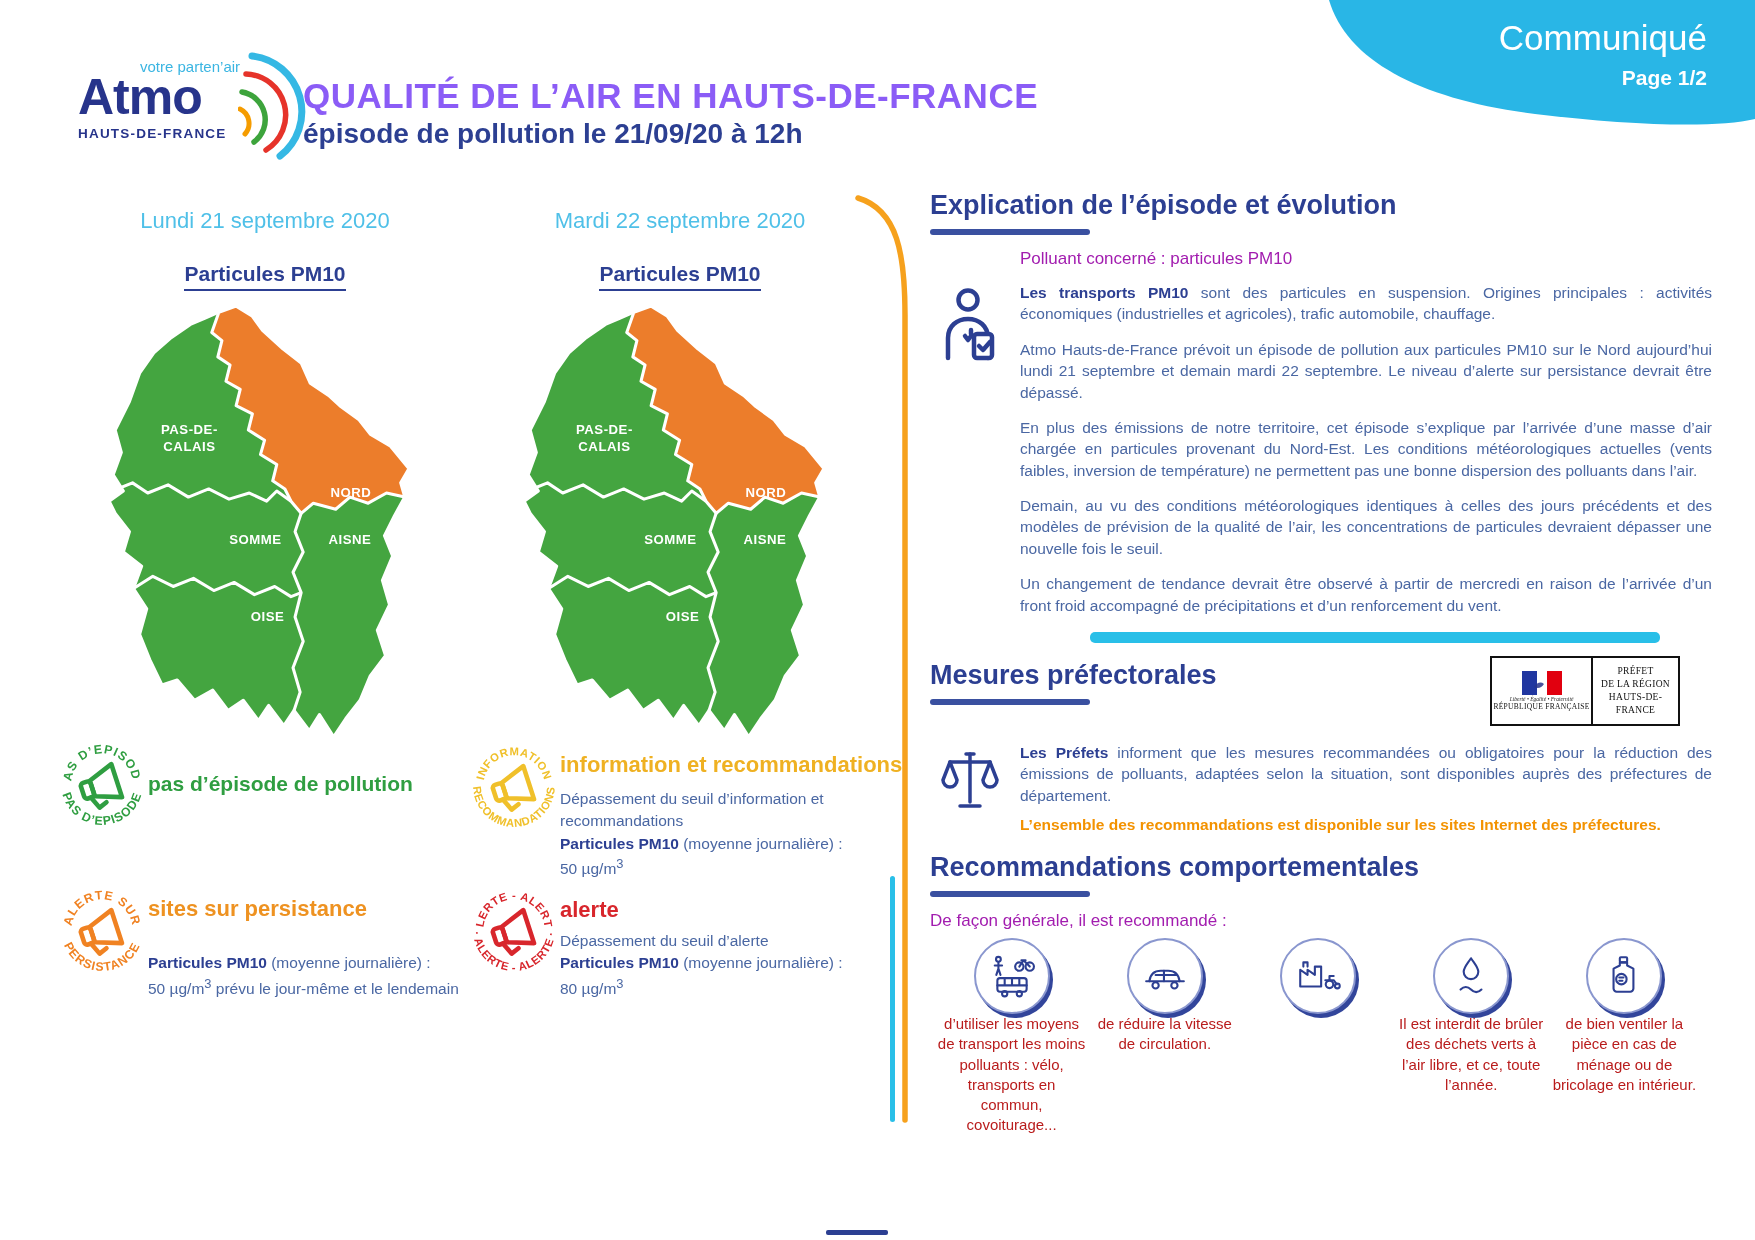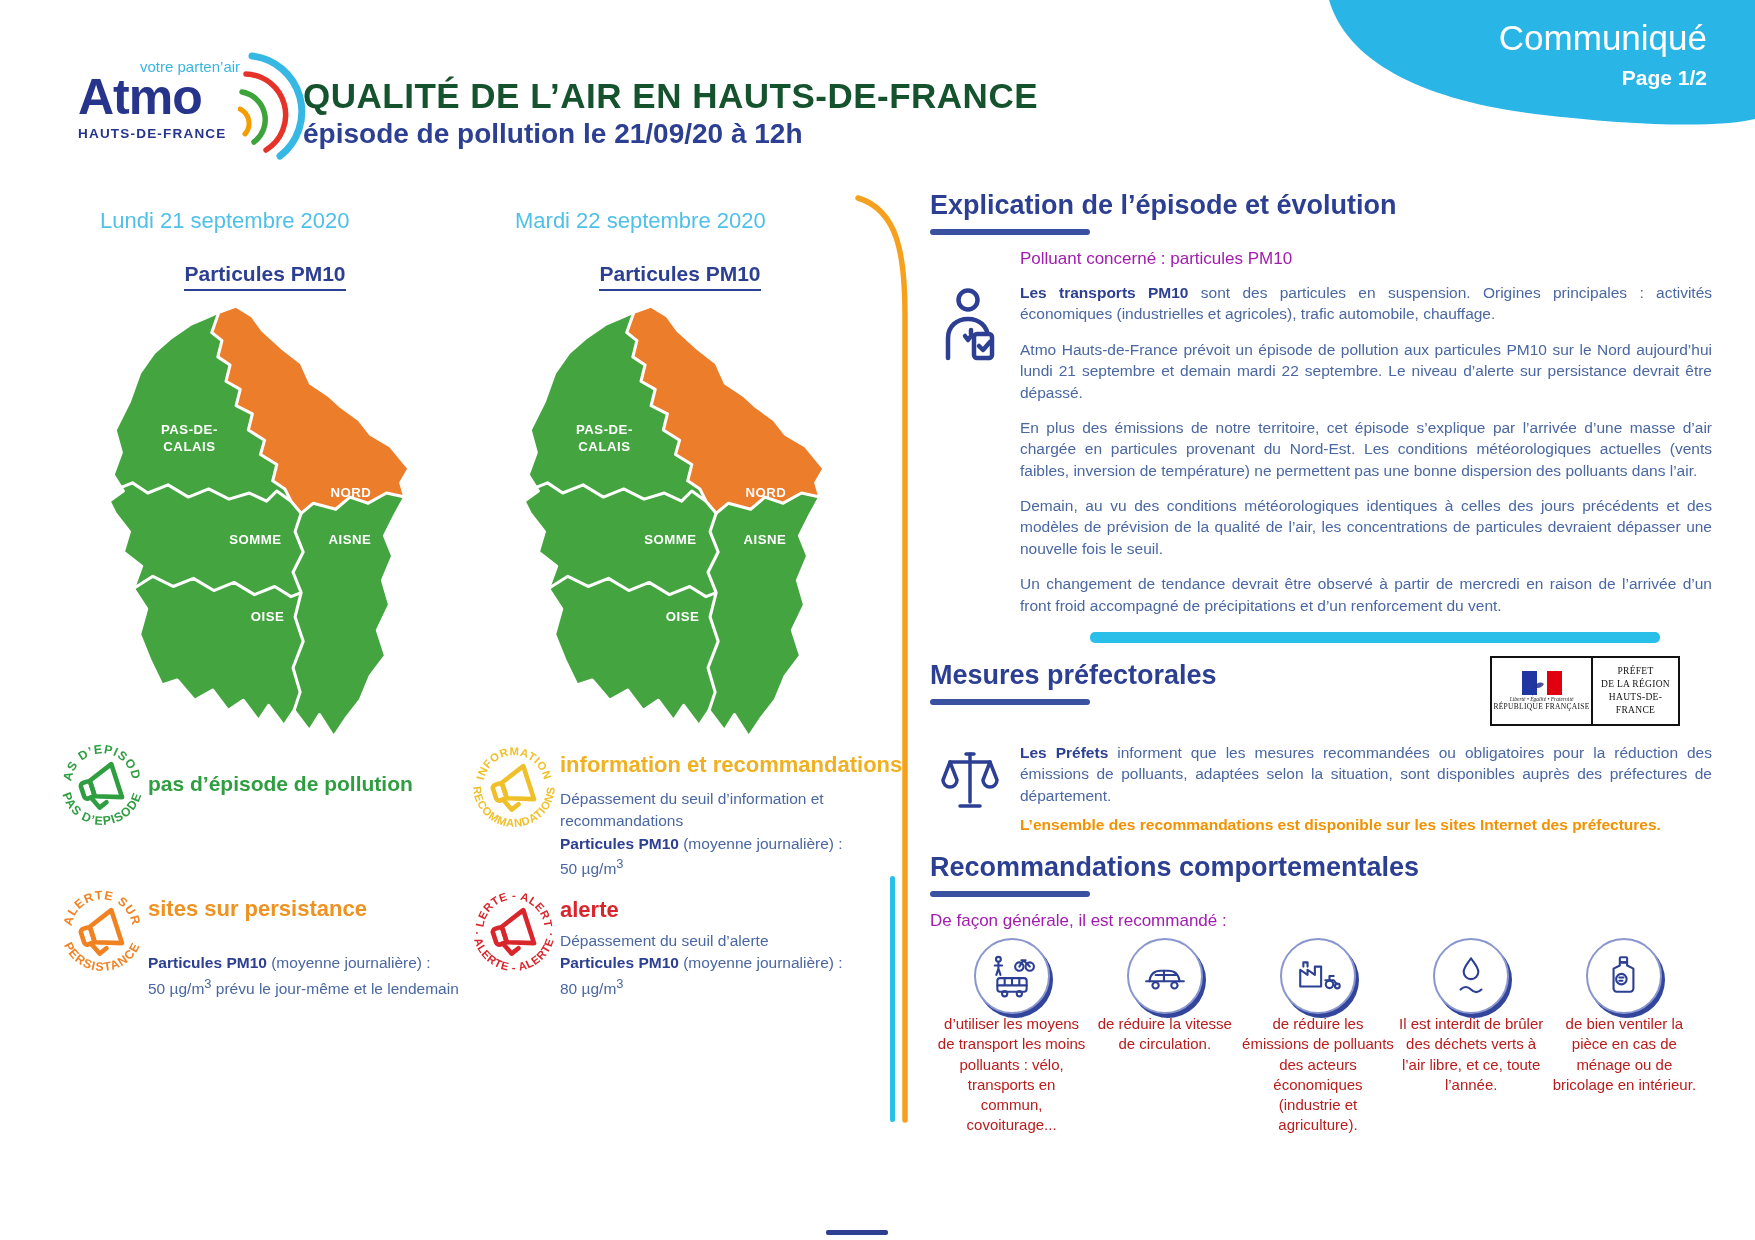--- a/index.html
+++ b/index.html
@@ -6,27 +6,27 @@
   .canvas {
     position:relative; width:1755px; height:1240px; background:#ffffff;
     font-family:"Liberation Sans", sans-serif; overflow:hidden; margin:0 auto;
   }
   .abs { position:absolute; }
 
   
   .logo-tagline { font-size:15px; font-weight:normal; color:#3ab5e2; }
   .logo-brand   { font-size:50px; font-weight:bold; color:#27348b; line-height:0.9; letter-spacing:-1px; }
   .logo-region  { font-size:13.5px; font-weight:bold; color:#27348b; letter-spacing:1.2px; }
-  .doc-title    { font-size:35px; font-weight:bold; color:#14532d; letter-spacing:0.5px; }
+  .doc-title    { font-size:35px; font-weight:bold; color:#8b5cf6; letter-spacing:0.5px; }
   .doc-subtitle { font-size:28px; font-weight:bold; color:#2c3f92; }
   .blob-title { font-size:35px; font-weight:normal; color:#fff; text-align:right; }
   .blob-page  { font-size:21px; font-weight:bold; color:#fff; text-align:right; }
 
   
-  .col-date { font-size:22px; color:#4fc0e8; }
+  .col-date { font-size:22px; color:#4fc0e8; text-align:center; }
   .col-pm   { font-size:21px; font-weight:bold; color:#2c3f92; text-align:center; }
   .col-pm span { border-bottom:2.5px solid #2c3f92; padding-bottom:4px; }
   .map-label { font:bold 13px "Liberation Sans",sans-serif; fill:#ffffff; letter-spacing:0.5px; text-anchor:middle; }
 
   
   .stamp { width:92px; height:92px; }
   .stamp text { font:bold 12px "Liberation Sans",sans-serif; letter-spacing:1px; }
   .stamp .small-arc { font-size:11px; letter-spacing:0.6px; }
   .stamp-green  { color:#2f9e41; }
   .stamp-orange { color:#f08222; }
@@ -276,21 +276,20 @@
     <div class="reco-item">
       <div class="reco-circle">
         <svg width="46" height="46" viewBox="0 0 44 44" class="line-icon">
           <path d="M5,32 V16 l7,5 v-5 l7,5 V13 h6 v19 Z"></path>
           <path d="M8,13 v-4 h4 v4"></path>
           <circle cx="33" cy="30" r="3.6"></circle>
             <circle cx="40.5" cy="31.5" r="2.3"></circle>
           <path d="M29,26 h8 l3,4 M33,26 v-4 h4"></path>
         </svg>
       </div>
-      <div class="reco-caption">de réduire les émissions de polluants des acteurs économiques (industrie et agriculture).</div>
     </div>
     <div class="reco-item">
       <div class="reco-circle">
         <svg width="46" height="46" viewBox="0 0 44 44" class="line-icon">
           <path d="M22,5 c4,6 7,9 7,13 a7,7 0 1 1 -14,0 c0,-4 3,-7 7,-13 Z"></path>
           <path d="M12,35 q5,-5 10,0 q5,5 10,0"></path>
         </svg>
       </div>
       <div class="reco-caption">Il est interdit de brûler des déchets verts à l’air libre, et ce, toute l’année.</div>
     </div>

